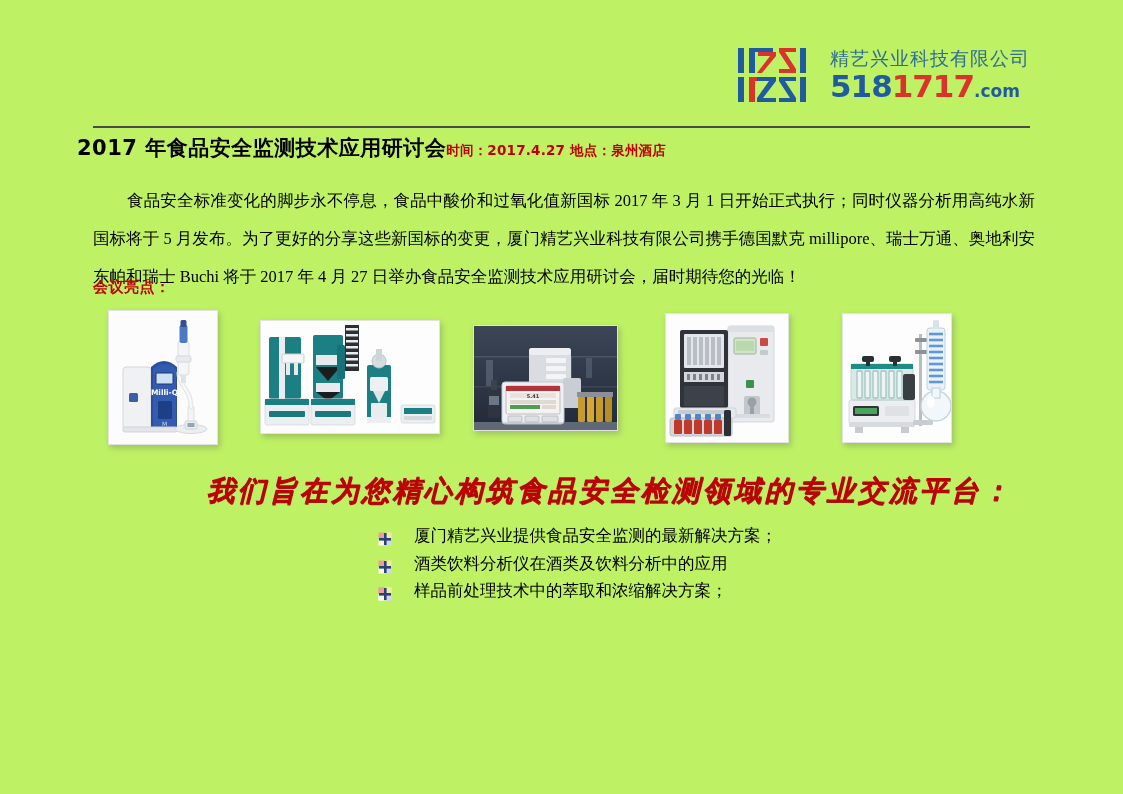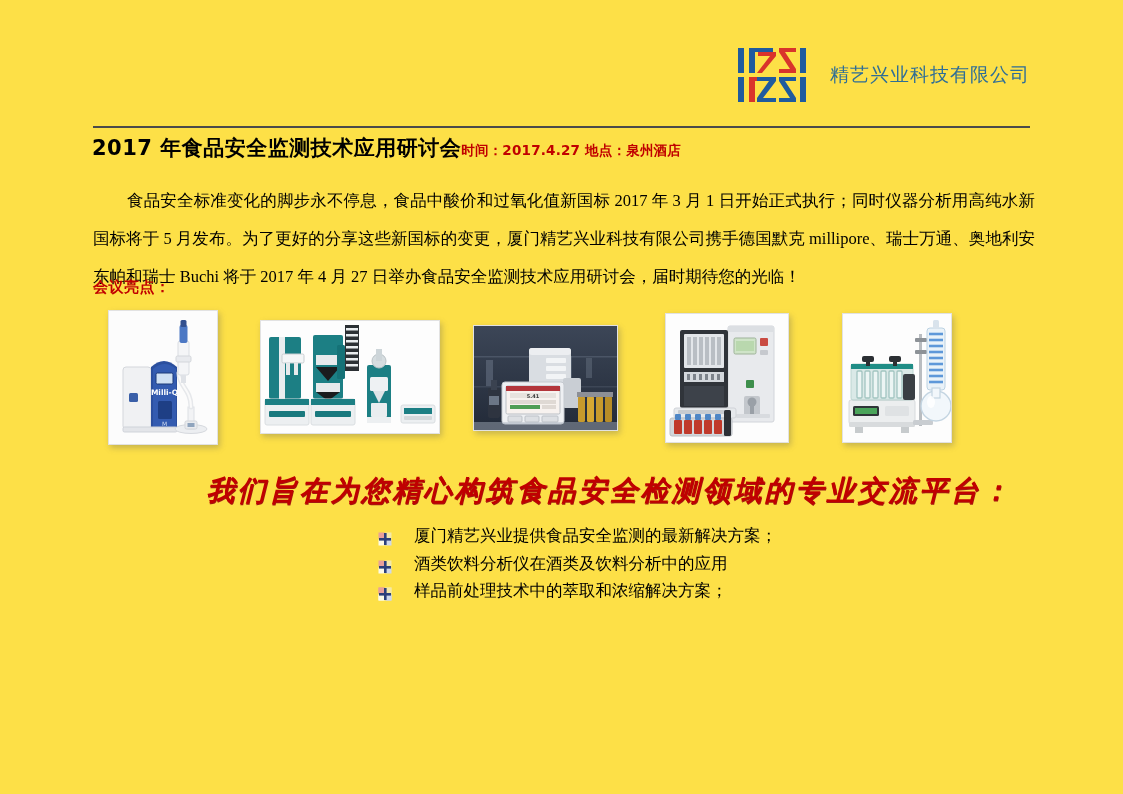--- a/index.html
+++ b/index.html
@@ -12,21 +12,21 @@
     height: 794px;
     position: relative;
     font-family: "Liberation Serif", "DejaVu Serif", serif;
     color: #000;
     overflow: hidden;
   }
 
   .page {
     position: absolute;
     inset: 0;
-    background: #fde047;
+    background: #bef264;
   }
 
   
   .header {
     position: absolute;
     left: 93px;
     top: 46px;
     width: 937px;
     height: 78px;
   }
@@ -76,21 +76,21 @@
     left: 93px;
     top: 126px;
     width: 937px;
     height: 2px;
     background: #4a4a4a;
   }
 
   
   .title-row {
     position: absolute;
-    left: 92px;
+    left: 77px;
     top: 134px;
     width: 940px;
     white-space: nowrap;
   }
   .title-main {
     font-family: "DejaVu Sans", "Liberation Sans", sans-serif;
     font-size: 21px;
     font-weight: bold;
     color: #000;
     letter-spacing: 0.5px;
@@ -206,20 +206,23 @@
 
         <rect x="2" y="31" width="6" height="25" fill="#1f5b9e"></rect>
         <polygon points="13,31 37,31 37,35 19,35 19,56 13,56" fill="#d9342b"></polygon>
         <polygon points="21,31 40,31 40,35 27,52 40,52 40,56 21,56 21,52 33,35 21,35" fill="#1f5b9e"></polygon>
         <polygon points="43,31 60,31 60,35 49,35 60,52 60,56 43,56 43,52 54,52 43,35" fill="#1f5b9e"></polygon>
         <rect x="64" y="31" width="6" height="25" fill="#1f5b9e"></rect>
       </svg>
 
       <div class="logo-text">
         <div class="company-name">精艺兴业科技有限公司</div>
+        <div class="domain-line">
+          <span class="domain-blue">518</span><span class="domain-red">1717</span><span class="domain-com">.com</span>
+        </div>
       </div>
     </div>
   </div>
   <div class="header-rule"></div>
 
   <div class="title-row">
     <span class="title-main">2017 年食品安全监测技术应用研讨会</span><span class="title-meta">时间：2017.4.27 地点：泉州酒店</span>
   </div>
 
   <div class="body-para">食品安全标准变化的脚步永不停息，食品中酸价和过氧化值新国标 2017 年 3 月 1 日开始正式执行；同时仪器分析用高纯水新国标将于 5 月发布。为了更好的分享这些新国标的变更，厦门精艺兴业科技有限公司携手德国默克 millipore、瑞士万通、奥地利安东帕和瑞士 Buchi 将于 2017 年 4 月 27 日举办食品安全监测技术应用研讨会，届时期待您的光临！</div>

